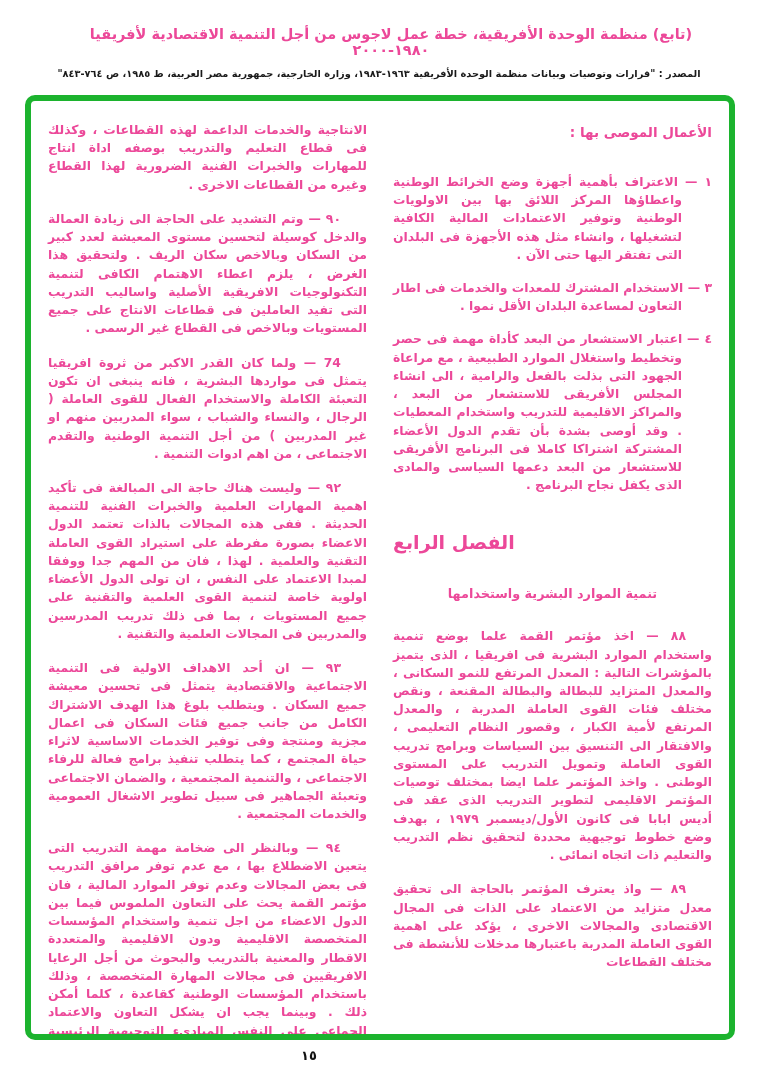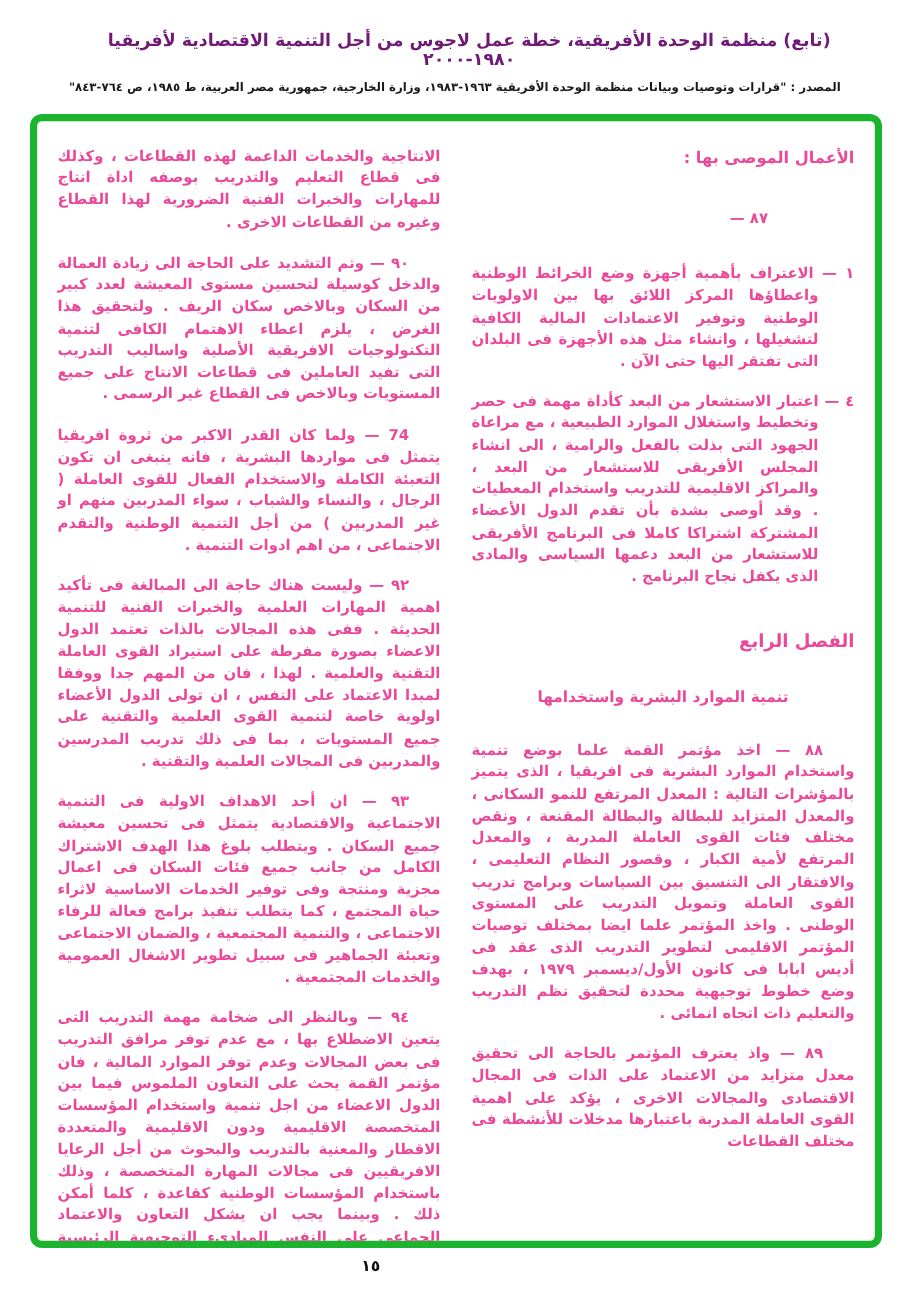--- a/index.html
+++ b/index.html
@@ -6,21 +6,21 @@
   body{
     width:758px;height:1078px;position:relative;background:#ffffff;
     font-family:"DejaVu Sans", sans-serif;color:#111;overflow:hidden;
   }
   
   .header{
     position:absolute;top:26px;left:0;width:758px;
     direction:rtl;text-align:center;
   }
   .header .title{
-    font-size:14.5px;font-weight:bold;letter-spacing:0;color:#701a75;
+    font-size:14.5px;font-weight:bold;letter-spacing:0;color:#ec4899;
     padding:0 40px;
     margin-left:24px;
   }
   .header .source{
     font-size:9.8px;font-weight:bold;color:#1a1a1a;margin-top:10px;
     padding:0 46px;
   }
   
   .frame{
     position:absolute;left:25px;top:95px;width:710px;height:945px;
@@ -35,21 +35,21 @@
     flex:1;min-width:0;
     font-size:12.4px;line-height:1.47;font-weight:bold;
     text-align:justify;color:#ec4899;
   }
   
   .rec-heading{font-size:13.5px;margin:2px 0 30px 0;}
   .para-87{padding-right:72px;margin:0 0 28px 0;}
   .item{margin:12px 0 15px 0;padding-right:30px;text-indent:-30px;}
   .item .num{display:inline;}
   .item .txt{display:inline;}
-  .chapter{ text-align:right;font-size:15px;margin:34px 0 0 0;}
+  .chapter{ text-align:left;font-size:19px;margin:34px 0 0 0;}
   .subchapter{text-align:center;font-size:12.8px;margin:28px 0 24px 0;}
   .para{margin:0 0 16px 0;text-indent:26px;}
   .para.no-indent{text-indent:0;}
   
   .page-number{
     position:absolute;left:0;top:1048px;width:618px;text-align:center;
     font-size:13px;font-weight:bold;color:#111;direction:rtl;
   }
 </style>
 </head>
@@ -58,24 +58,26 @@
 <div class="header">
   <div class="title">(تابع) منظمة الوحدة الأفريقية، خطة عمل لاجوس من أجل التنمية الاقتصادية لأفريقيا ١٩٨٠-٢٠٠٠</div>
   <div class="source">المصدر : "قرارات وتوصيات وبيانات منظمة الوحدة الأفريقية ١٩٦٣-١٩٨٣، وزارة الخارجية، جمهورية مصر العربية، ط ١٩٨٥، ص ٧٦٤-٨٤٣"</div>
 </div>
 
 <div class="frame">
   <div class="columns">
 
     <div class="col">
       <div class="rec-heading">الأعمال الموصى بها :</div>
-      <div class="para-87">٨٧ —</div>
 
       <div class="item">
         <span class="num">١ — </span><span class="txt">الاعتراف بأهمية أجهزة وضع الخرائط الوطنية واعطاؤها المركز اللائق بها بين الاولويات الوطنية وتوفير الاعتمادات المالية الكافية لتشغيلها ، وانشاء مثل هذه الأجهزة فى البلدان التى تفتقر اليها حتى الآن .</span>
+      </div>
+      <div class="item">
+        <span class="num">٣ — </span><span class="txt">الاستخدام المشترك للمعدات والخدمات فى اطار التعاون لمساعدة البلدان الأقل نموا .</span>
       </div>
       <div class="item">
         <span class="num">٤ — </span><span class="txt">اعتبار الاستشعار من البعد كأداة مهمة فى حصر وتخطيط واستغلال الموارد الطبيعية ، مع مراعاة الجهود التى بذلت بالفعل والرامية ، الى انشاء المجلس الأفريقى للاستشعار من البعد ، والمراكز الاقليمية للتدريب واستخدام المعطيات . وقد أوصى بشدة بأن تقدم الدول الأعضاء المشتركة اشتراكا كاملا فى البرنامج الأفريقى للاستشعار من البعد دعمها السياسى والمادى الذى يكفل نجاح البرنامج .</span>
       </div>
 
       <div class="chapter">الفصل الرابع</div>
       <div class="subchapter">تنمية الموارد البشرية واستخدامها</div>
 
       <div class="para">٨٨ — اخذ مؤتمر القمة علما بوضع تنمية واستخدام الموارد البشرية فى افريقيا ، الذى يتميز بالمؤشرات التالية : المعدل المرتفع للنمو السكانى ، والمعدل المتزايد للبطالة والبطالة المقنعة ، ونقص مختلف فئات القوى العاملة المدربة ، والمعدل المرتفع لأمية الكبار ، وقصور النظام التعليمى ، والافتقار الى التنسيق بين السياسات وبرامج تدريب القوى العاملة وتمويل التدريب على المستوى الوطنى . واخذ المؤتمر علما ايضا بمختلف توصيات المؤتمر الاقليمى لتطوير التدريب الذى عقد فى أديس ابابا فى كانون الأول/ديسمبر ١٩٧٩ ، بهدف وضع خطوط توجيهية محددة لتحقيق نظم التدريب والتعليم ذات اتجاه انمائى .</div>
       <div class="para">٨٩ — واذ يعترف المؤتمر بالحاجة الى تحقيق معدل متزايد من الاعتماد على الذات فى المجال الاقتصادى والمجالات الاخرى ، يؤكد على اهمية القوى العاملة المدربة باعتبارها مدخلات للأنشطة فى مختلف القطاعات</div>

